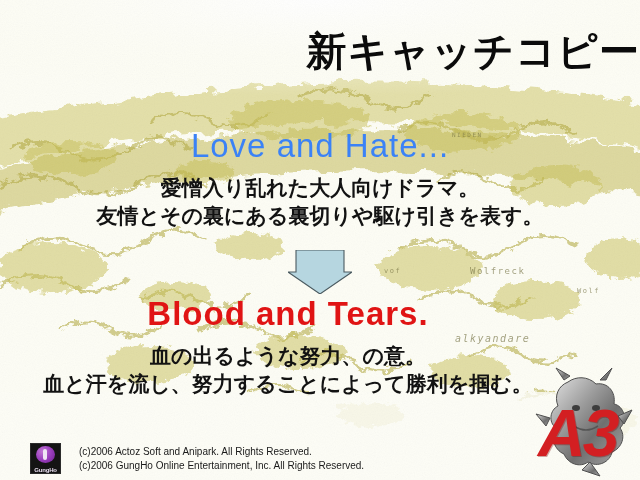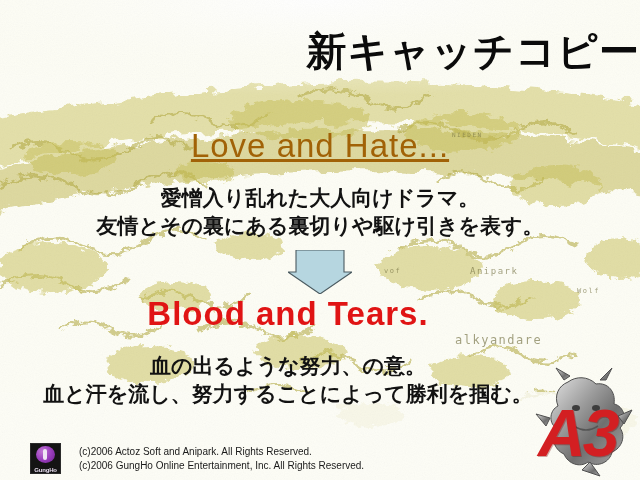--- a/index.html
+++ b/index.html
@@ -54,32 +54,31 @@
   #block-love {
     position: absolute;
     top: 128px;
     left: 0;
     width: 640px;
     text-align: center;
   }
   #love-title {
     font-size: 33px;
     font-weight: normal;
-    color: #a16207;
+    color: #3b82f6;
     letter-spacing: 1px;
     line-height: 1.1;
-    text-decoration: underline;
   }
   .jp-desc {
     font-size: 21px;
     font-weight: bold;
     color: #121212;
     line-height: 1.30;
     letter-spacing: 0px;
-    margin-top: 20px;
+    margin-top: 10px;
   }
   .jp-desc div { white-space: nowrap; }
 
   
   #flow-arrow {
     position: absolute;
     left: 288px;
     top: 250px;
     width: 64px;
     height: 44px;
@@ -251,22 +250,22 @@
         <ellipse cx="370" cy="414" rx="34" ry="12"></ellipse>
         <ellipse cx="250" cy="246" rx="34" ry="13"></ellipse>
         <ellipse cx="620" cy="258" rx="34" ry="20"></ellipse>
       </g>
 
       <rect x="0" y="0" width="640" height="120" fill="url(#hazeTop)"></rect>
       <rect x="0" y="392" width="640" height="88" fill="#fdfdf6" opacity="0.82"></rect>
       <rect x="0" y="0" width="640" height="480" filter="url(#grain)" fill="none"></rect>
     </svg>
 
-    <span class="map-label" style="left:470px; top:266px; font-size:9px;">Anipark</span>
-    <span class="map-label" style="left:455px; top:333px; font-size:12px;">alkyandare</span>
+    <span class="map-label" style="left:470px; top:266px; font-size:9px;">Wolfreck</span>
+    <span class="map-label" style="left:455px; top:333px; font-size:10px;font-style:italic;">alkyandare</span>
     <span class="map-label" style="left:577px; top:287px; font-size:7px;">Wolf</span>
     <span class="map-label" style="left:352px; top:267px; font-size:7px;padding-left:32px;">vof</span>
     <span class="map-label" style="left:452px; top:131px; font-size:6px;">NIEDEN</span>
   </div>
 
   <div id="headline">新キャッチコピー</div>
 
   <div id="block-love">
     <div id="love-title">Love and Hate...</div>
     <div class="jp-desc">

